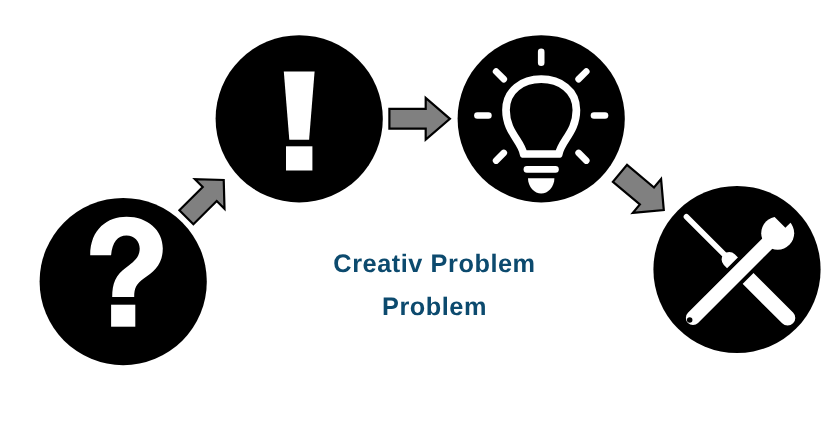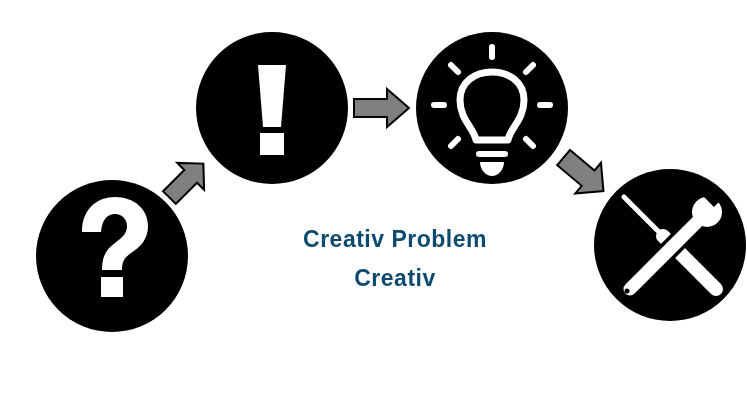--- a/index.html
+++ b/index.html
@@ -78,14 +78,14 @@
 
       <circle cx="707" cy="212" r="15" fill="#fff"></circle>
       <polygon points="704,197 712,189 722,199 714,207" fill="#000"></polygon>
       <circle cx="627" cy="291" r="2.5" fill="#000"></circle>
     </g>
   </g>
 </svg>
 
 <div class="title">
   <span>Creativ Problem</span>
-  <span>Creativ</span>
+  <span>Problem</span>
 </div>
 
 </body></html>

